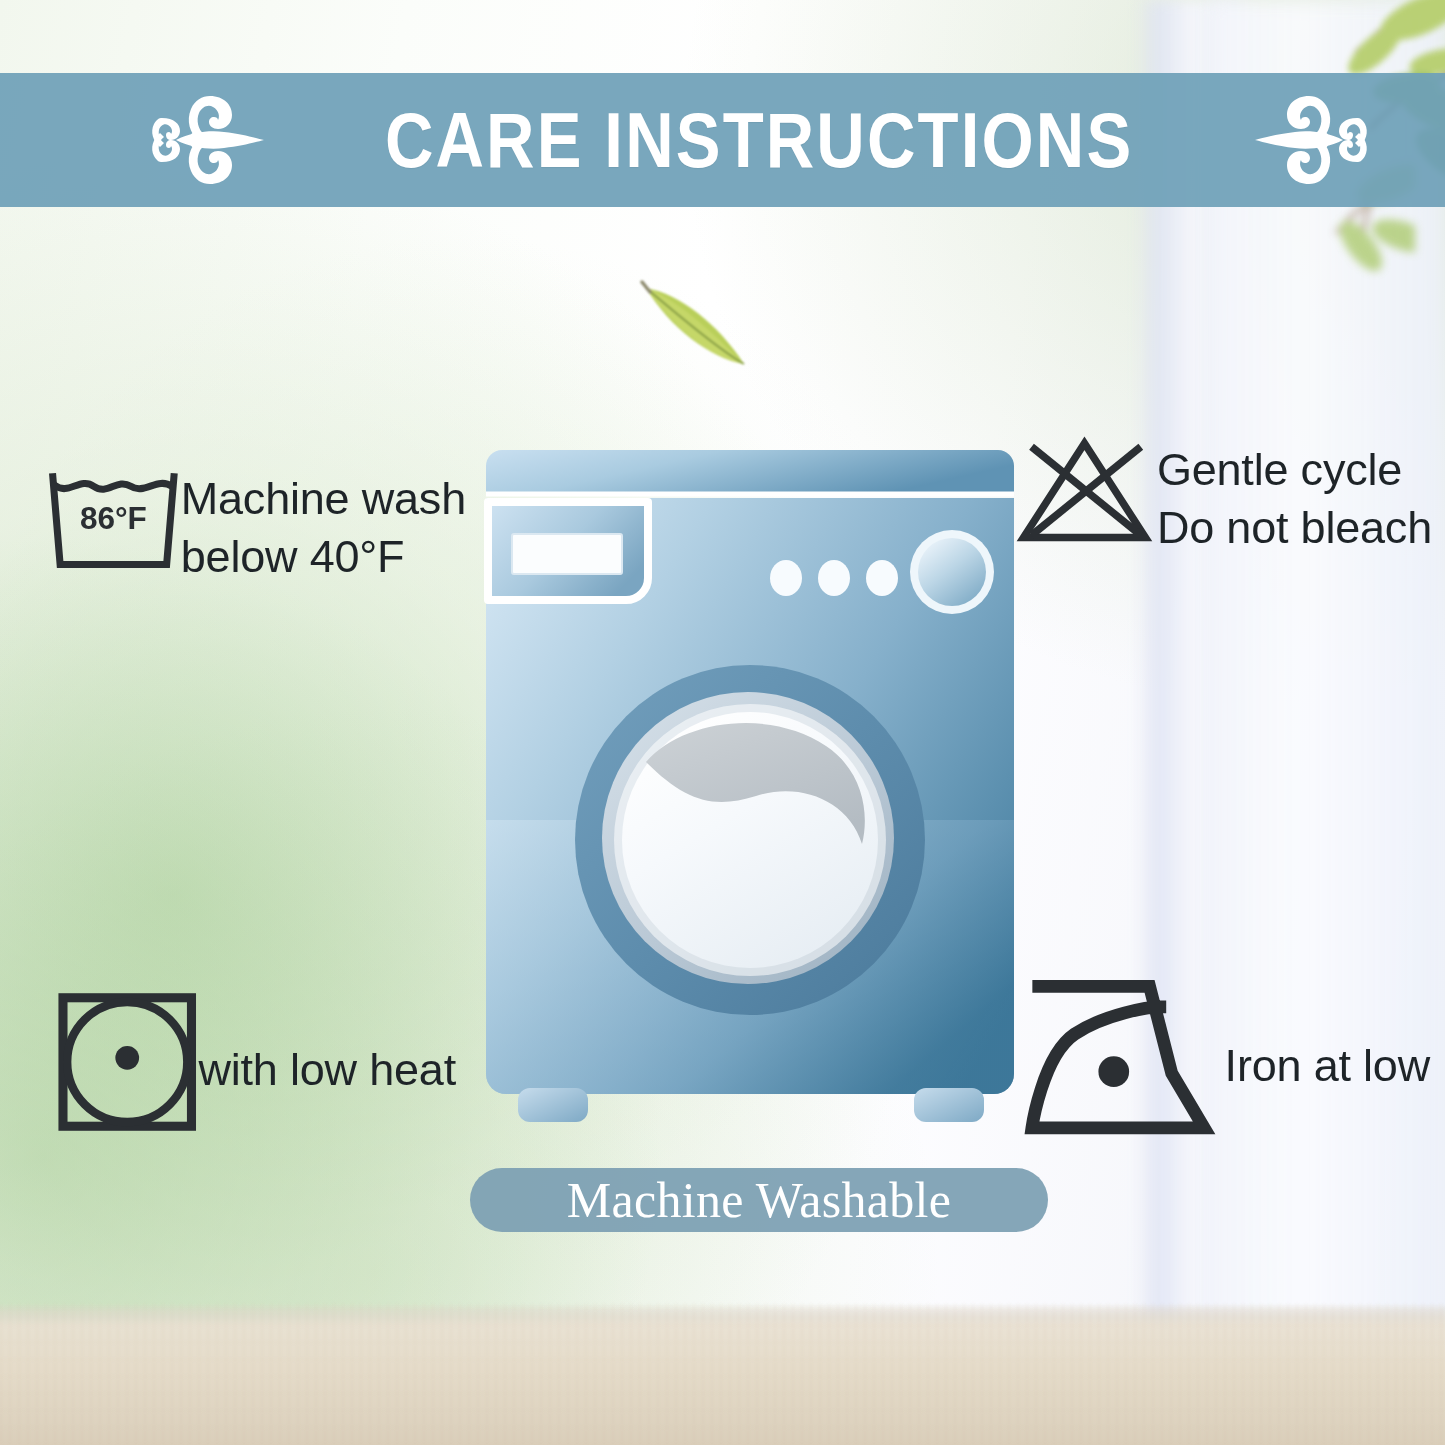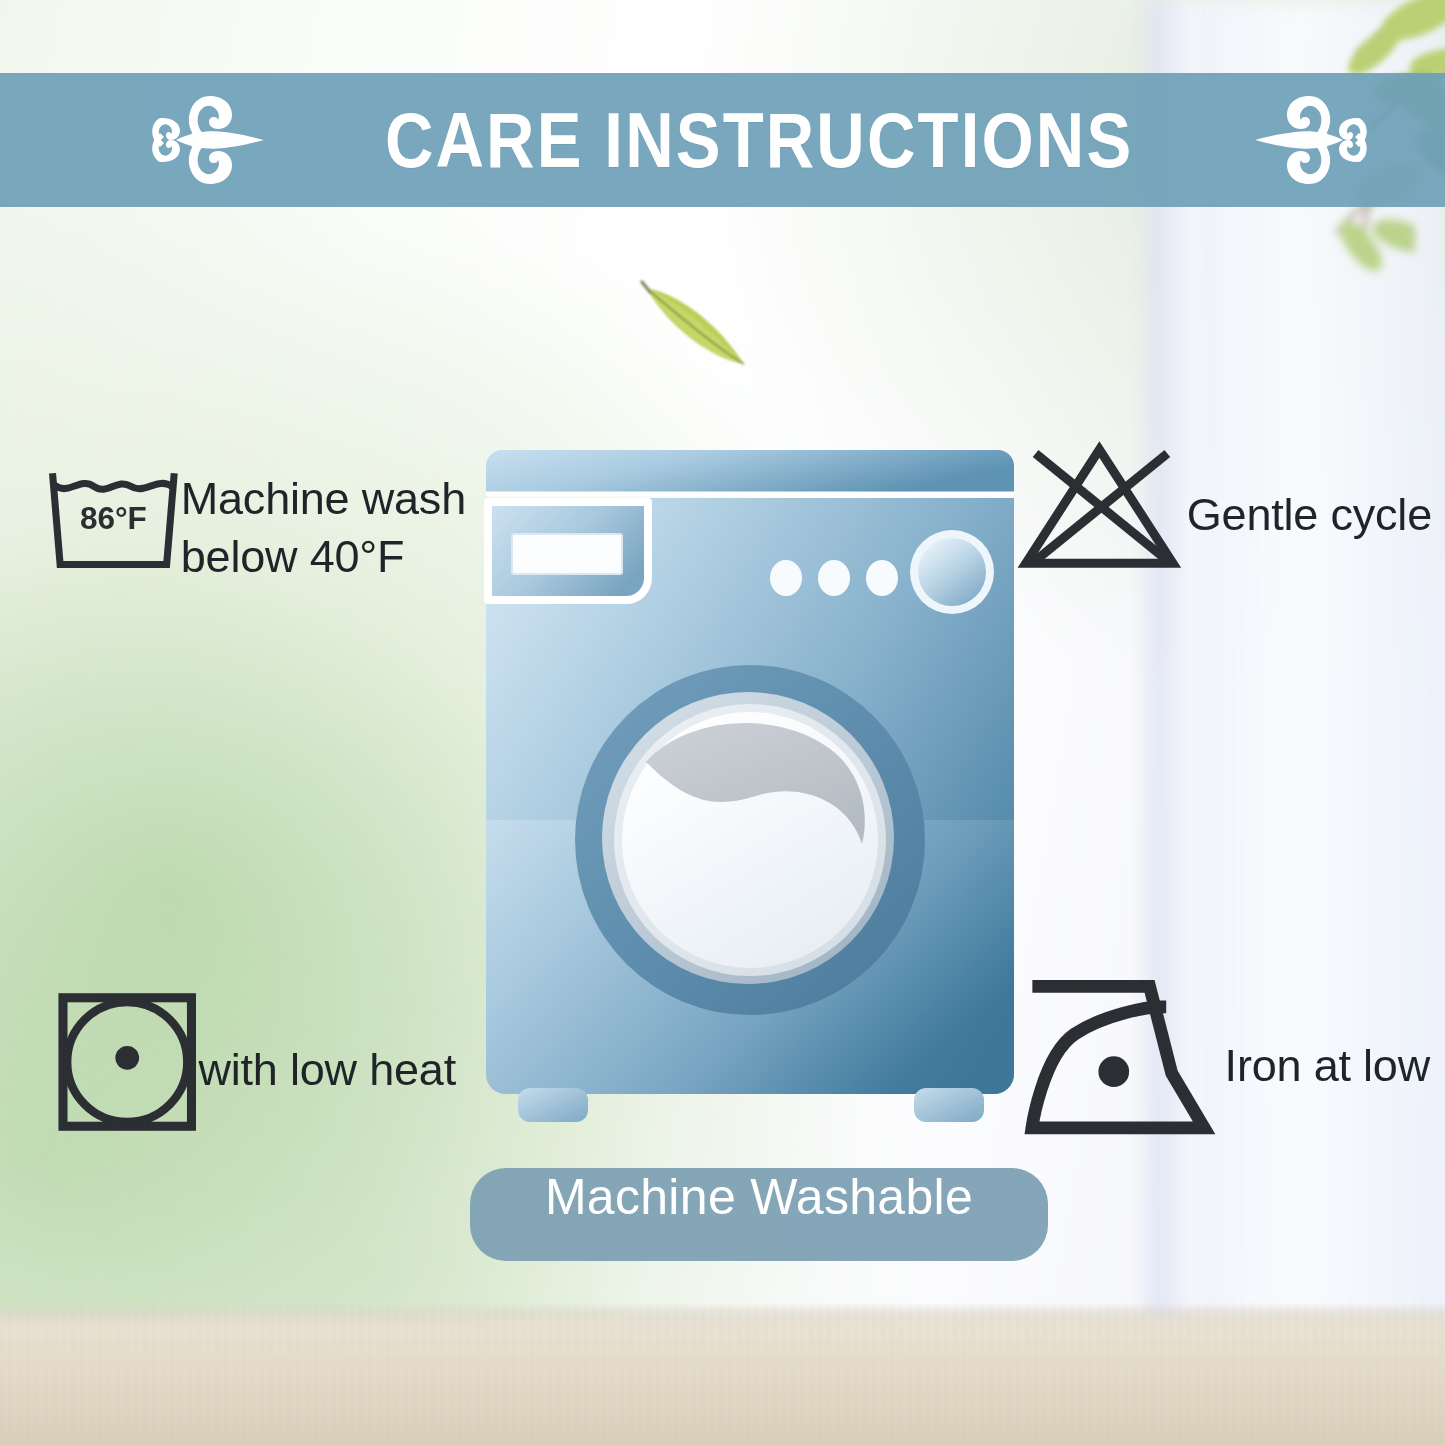--- a/index.html
+++ b/index.html
@@ -122,40 +122,42 @@
   .care-caption {
     margin-top: 16px;
     color: #1e2428;
     font-size: 45px;
     line-height: 1.30;
     letter-spacing: -0.2px;
     white-space: nowrap;
   }
 
   #block-wash     { left: 46px;   top: 420px; width: 420px; }
-  #block-bleach   { left: 1012px; top: 412px; width: 420px; }
+  #block-bleach   { left: 1012px; top: 396px; width: 420px; }
   #block-dry      { left: 56px;   top: 960px; width: 400px; }
   #block-iron     { left: 1020px; top: 960px; width: 410px; }
 
   
   .machine {
     position: absolute;
     left: 470px; top: 440px;
     width: 560px; height: 700px;
   }
 
   
   .washable-pill {
     position: absolute;
     left: 470px; top: 1168px;
-    width: 578px; height: 93px;
+    width: 578px; height: 64px;
     background: rgba(124,159,179,0.93);
     border-radius: 36px;
     display: flex;
+    align-items: center;
     justify-content: center;
+    font-family: Liberation Serif, serif;
   }
   .washable-pill span {
     color: #ffffff;
     font-size: 50px;
     font-weight: 400;
     letter-spacing: 0.3px;
     white-space: nowrap;
   }
 </style>
 </head>
@@ -249,20 +251,21 @@
   </div>
 
   <div class="care-block" id="block-bleach">
     <svg class="care-icon" width="252" height="190" viewBox="0 0 252 190">
       <path d="M126 12 L232 176 L20 176 Z" fill="none" stroke="#2b2f33" stroke-width="13" stroke-linejoin="miter"></path>
       <line x1="34" y1="18" x2="224" y2="172" stroke="#2b2f33" stroke-width="13" stroke-linecap="butt"></line>
       <line x1="224" y1="18" x2="34" y2="172" stroke="#2b2f33" stroke-width="13" stroke-linecap="butt"></line>
     </svg>
     <div class="care-caption">
       <div>Gentle cycle</div>
+      <div>Do not bleach</div>
     </div>
   </div>
 
   <div class="care-block" id="block-dry">
     <svg class="care-icon" width="204" height="204" viewBox="0 0 204 204">
       <rect x="10" y="10" width="184" height="184" fill="none" stroke="#2b2f33" stroke-width="13"></rect>
       <circle cx="102" cy="102" r="86" fill="none" stroke="#2b2f33" stroke-width="12"></circle>
       <circle cx="102" cy="96" r="17" fill="#2b2f33"></circle>
     </svg>
     <div class="care-caption">

